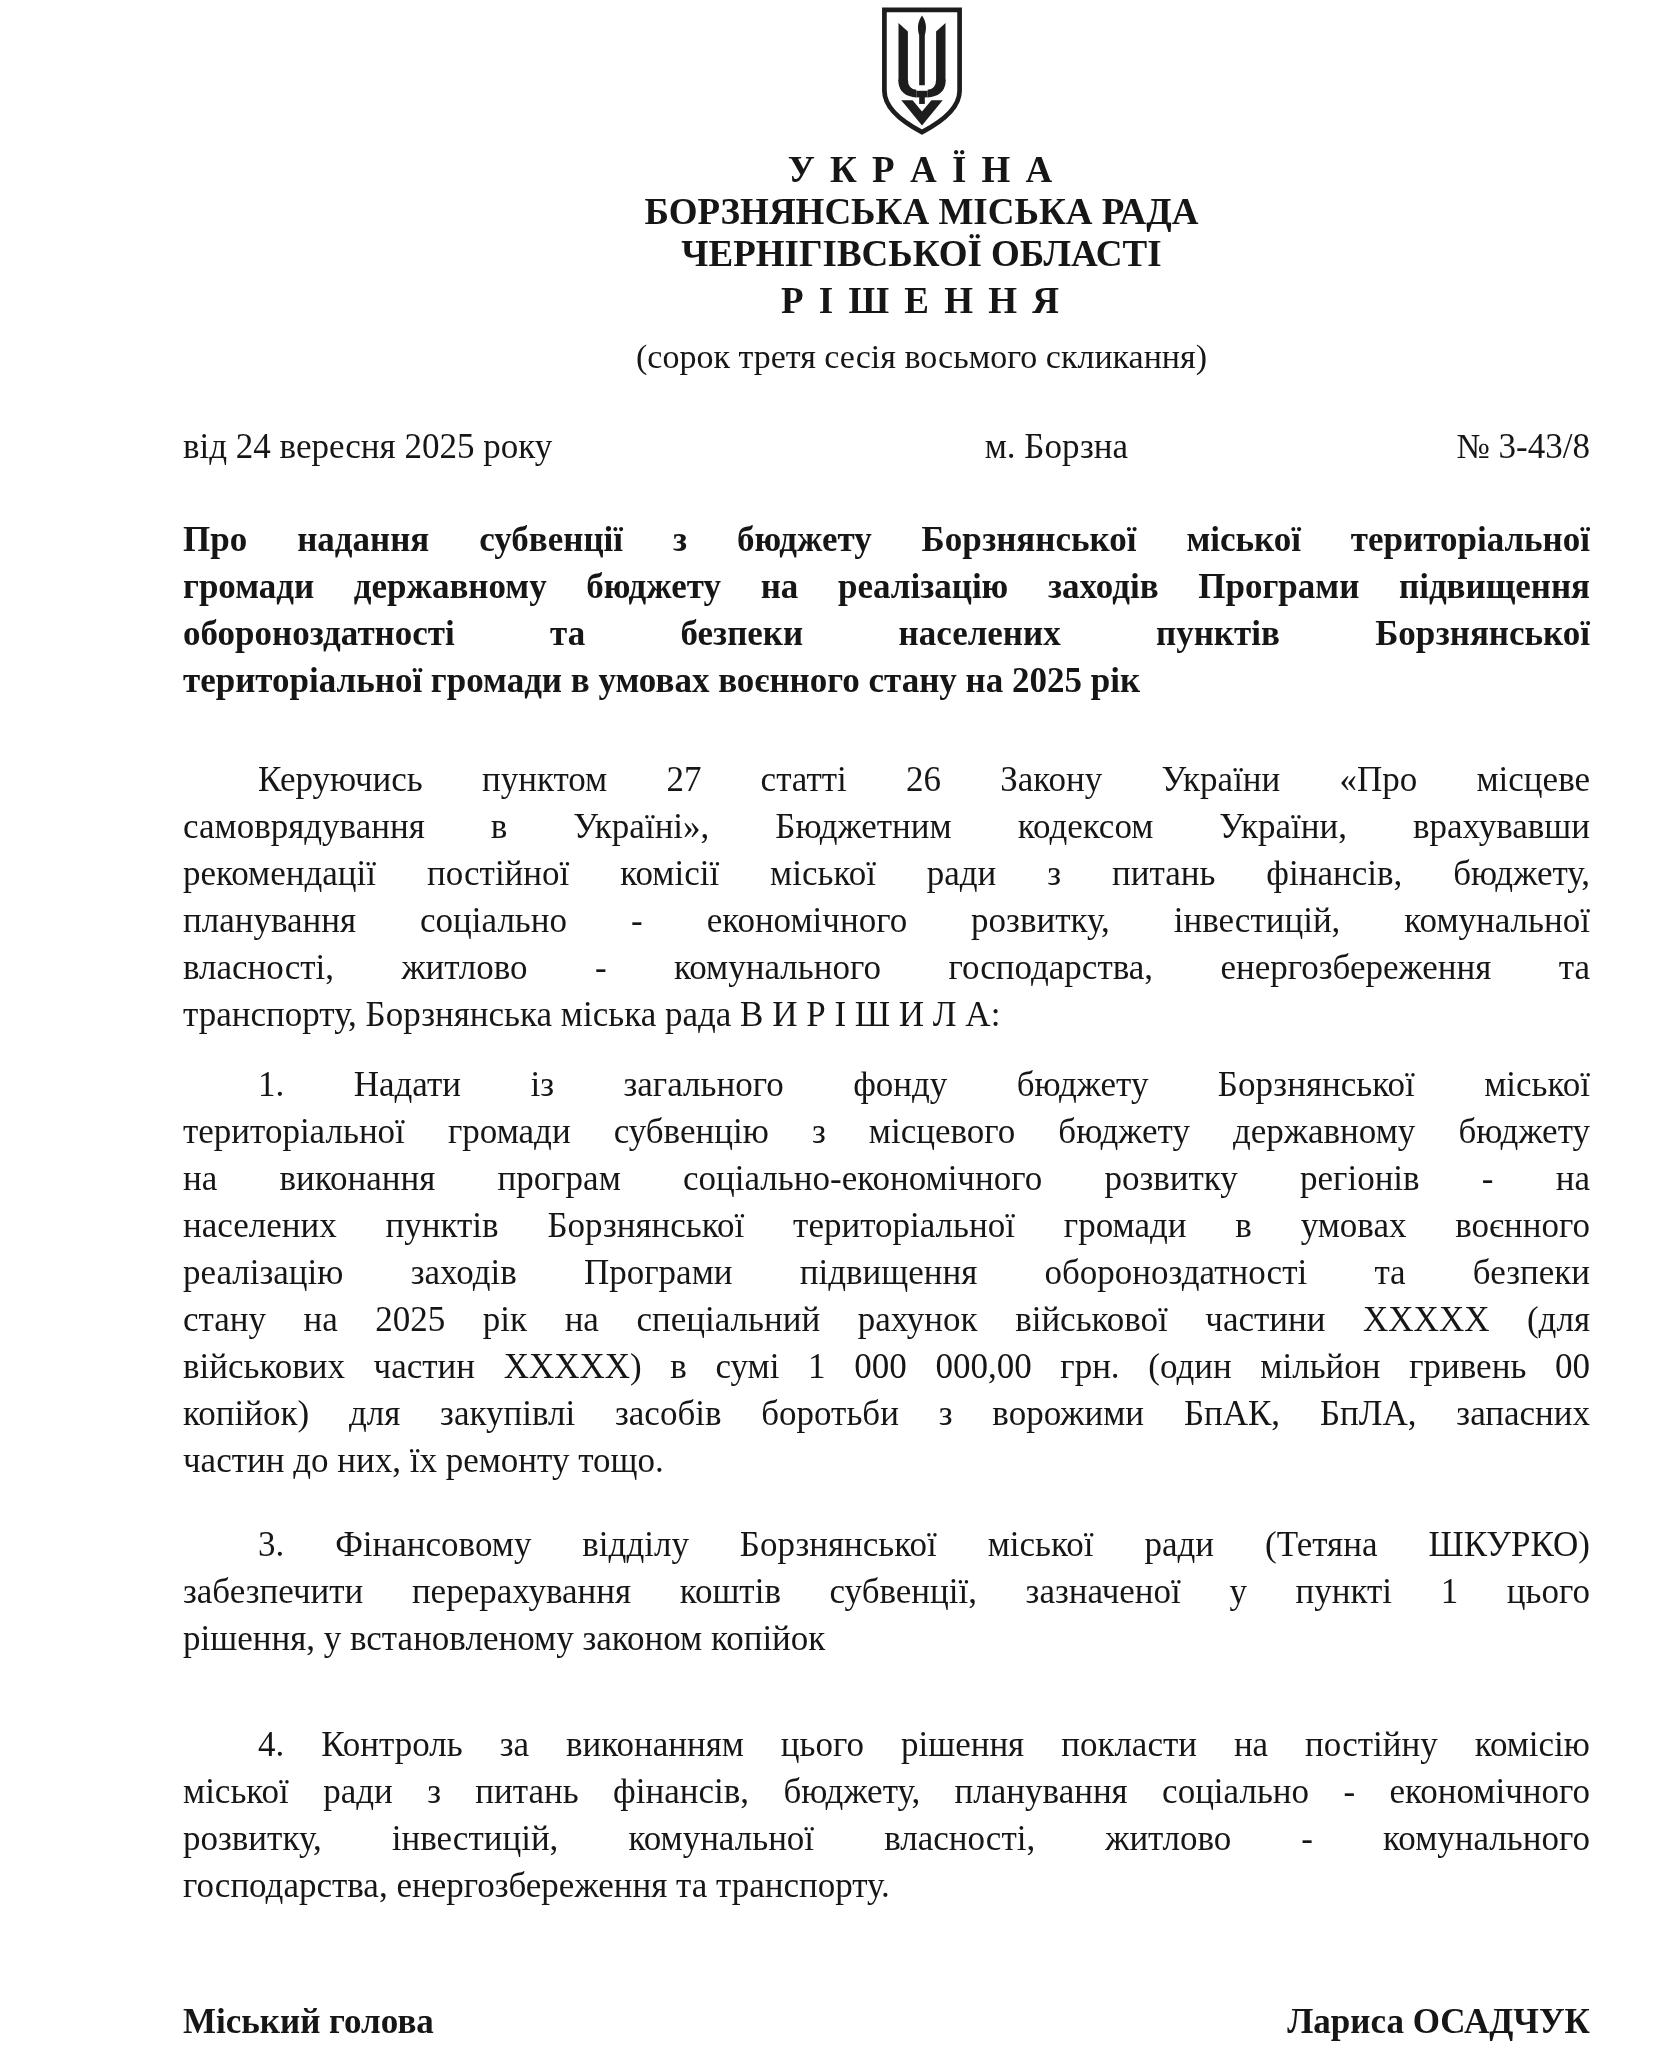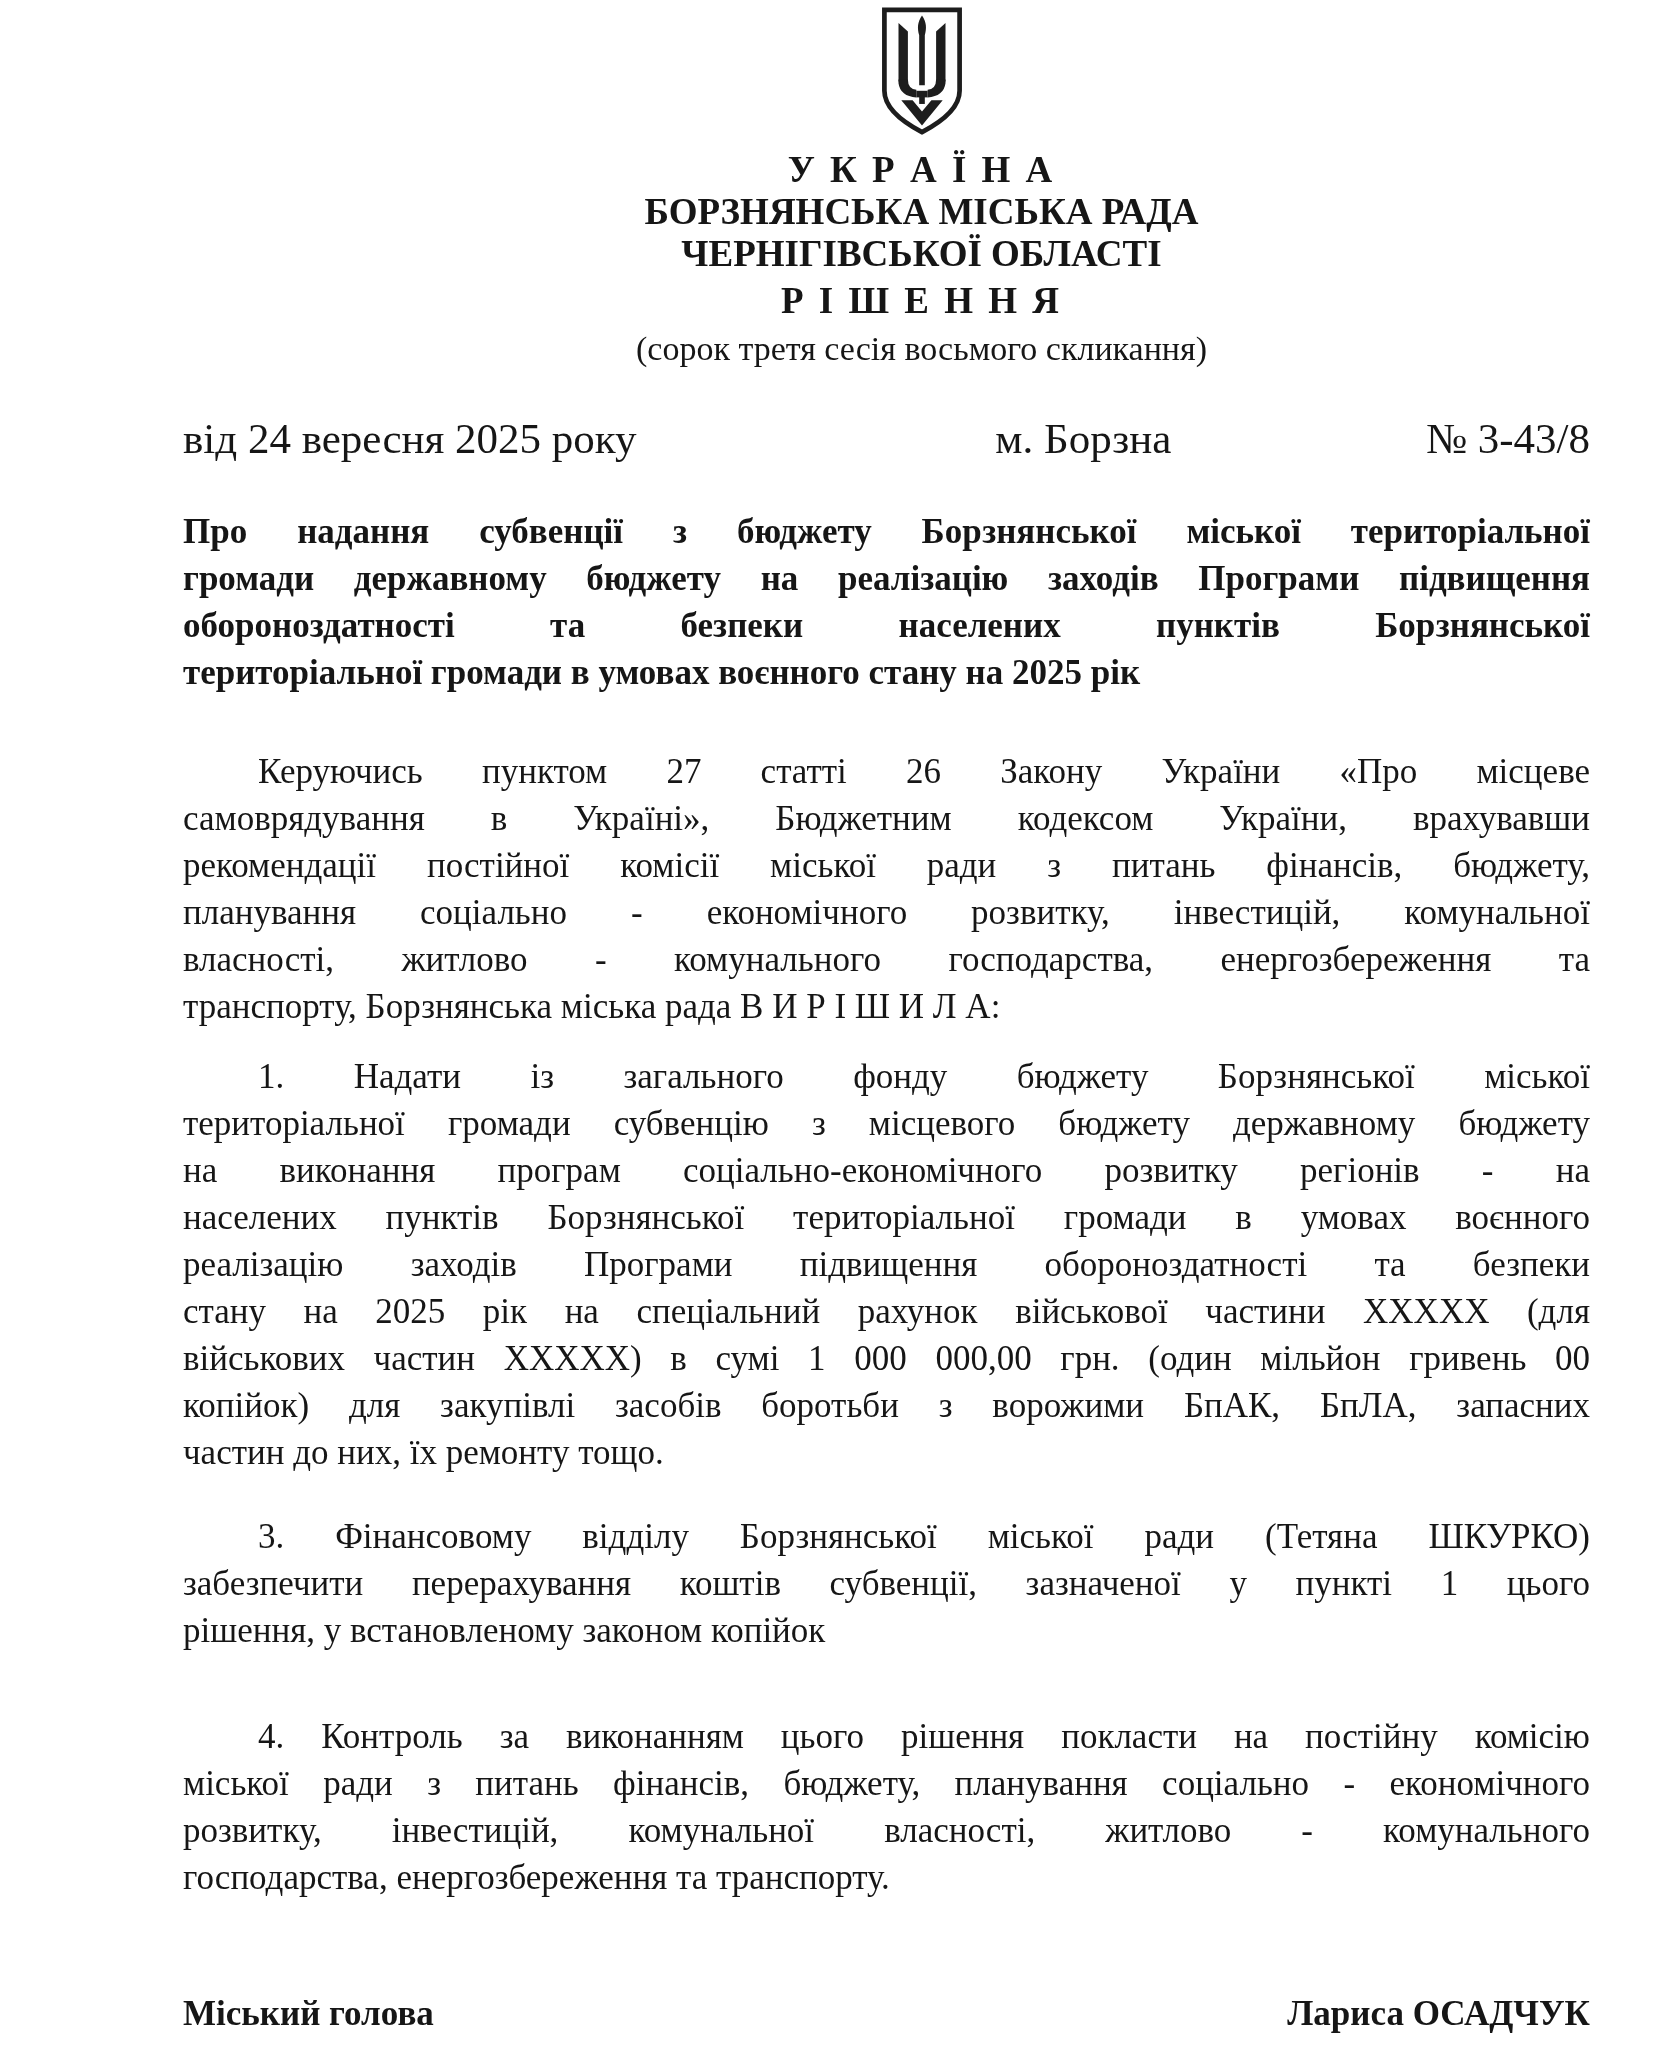--- a/index.html
+++ b/index.html
@@ -23,28 +23,28 @@
     position: relative;
     left: 35px;
     text-align: center;
   }
   .emblem-wrap { height: 136px; }
   .h-line { white-space: nowrap; }
   .h-country { font-size: 37px; font-weight: bold; letter-spacing: 3px; line-height: 42px; margin-top: 8px; }
   .h-council { font-size: 37px; font-weight: bold; line-height: 42px; }
   .h-region  { font-size: 37px; font-weight: bold; line-height: 42px; }
   .h-doctype { font-size: 37px; font-weight: bold; letter-spacing: 3px; line-height: 44px; margin-top: 4px; }
-  .h-session { font-size: 34px; line-height: 44px; margin-top: 4px; }
+  .h-session { font-size: 34px; line-height: 44px; margin-top: 12px; }
   
   .meta-row {
     margin-top: 44px;
     display: flex;
     justify-content: space-between;
     align-items: baseline;
-    font-size: 43px;
+    font-size: 35px;
     line-height: 47px;
   }
   .meta-place { position: relative; left: 52px; }
   
   .tline {
     font-size: 35px;
     line-height: 47px;
     text-align: justify;
     text-align-last: justify;
   }

